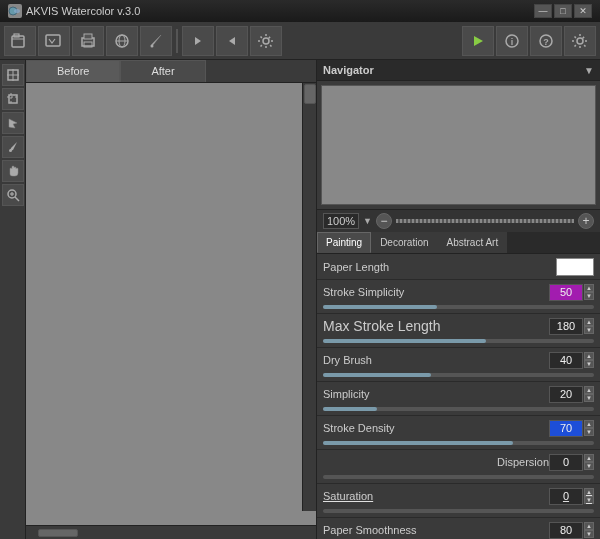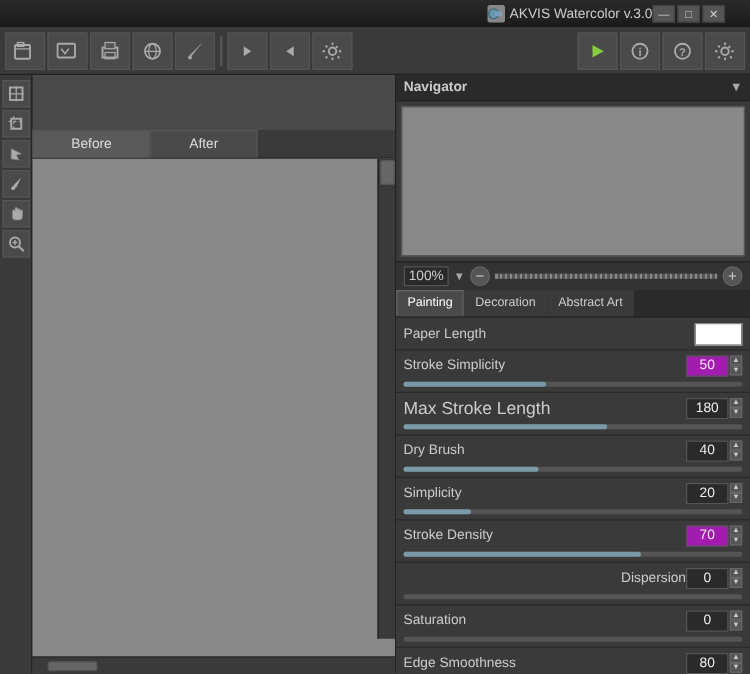--- a/index.html
+++ b/index.html
@@ -4,22 +4,22 @@
   <style>
     * { box-sizing: border-box; margin: 0; padding: 0; }
     body { background: #4a4a4a; font-family: Arial, sans-serif; font-size: 11px; color: #e0e0e0; width: 600px; height: 539px; overflow: hidden; }
 
     
     .title-bar {
       background: linear-gradient(to bottom, #2a2a2a, #1a1a1a);
       height: 22px;
       display: flex;
       align-items: center;
-      justify-content: flex-end;
-      padding: 0 20px;
+      justify-content: space-between;
+      padding: 0 8px;
       color: #ccc;
     }
     .title-bar-left { display: flex; align-items: center; gap: 4px; }
     .title-bar-icon { width: 14px; height: 14px; background: #888; border-radius: 2px; font-size: 9px; display: flex; align-items: center; justify-content: center; }
     .title-bar-title { font-size: 11px; color: #ccc; }
     .title-bar-controls { display: flex; gap: 2px; }
     .title-bar-btn { width: 18px; height: 14px; background: #555; border: 1px solid #444; display: flex; align-items: center; justify-content: center; font-size: 9px; cursor: pointer; color: #ccc; }
 
     
     .toolbar {
@@ -74,21 +74,20 @@
     
     .canvas-area {
       flex: 1;
       display: flex;
       flex-direction: column;
     }
     .canvas-tabs {
       display: flex;
       background: #3a3a3a;
       border-bottom: 1px solid #222;
-      margin-top: 44px;
     }
     .canvas-tab {
       padding: 4px 30px;
       background: #4a4a4a;
       border: 1px solid #555;
       border-bottom: none;
       cursor: pointer;
       font-size: 11px;
       color: #ddd;
     }
@@ -470,21 +469,21 @@
             </div>
             <div style="padding: 1px 6px 4px;">
               <div style="width: 100%; height: 4px; background: rgb(85, 85, 85); border-radius: 2px;">
                 <div style="width: 20%; height: 100%; background: rgb(122, 154, 170); border-radius: 2px;"></div>
               </div>
             </div>
           </div>
           <div style="border-bottom: 1px solid rgb(42, 42, 42);">
             <div style="display: flex; align-items: center; padding: 3px 6px; min-height: 24px;">
               <span style="flex: 1 1 0%; font-size: 11px; color: rgb(204, 204, 204);">Stroke Density</span>
-              <div style="width: 34px; height: 17px; background: #a21caf; border: 1px solid rgb(85, 85, 85); display: flex; align-items: center; justify-content: center; font-size: 11px; color: rgb(238, 238, 238);">70</div>
+              <div style="width: 34px; height: 17px; background: #1d4ed8; border: 1px solid rgb(85, 85, 85); display: flex; align-items: center; justify-content: center; font-size: 11px; color: rgb(238, 238, 238);">70</div>
               <div style="display: flex; flex-direction: column; margin-left: 1px;">
                 <div style="width: 10px; height: 8px; background: rgb(85, 85, 85); border: 1px solid rgb(102, 102, 102); display: flex; align-items: center; justify-content: center; font-size: 6px; cursor: pointer; color: rgb(204, 204, 204); line-height: 1;">▲</div>
                 <div style="width: 10px; height: 8px; background: rgb(85, 85, 85); border: 1px solid rgb(102, 102, 102); display: flex; align-items: center; justify-content: center; font-size: 6px; cursor: pointer; color: rgb(204, 204, 204); line-height: 1;">▼</div>
               </div>
             </div>
             <div style="padding: 1px 6px 4px;">
               <div style="width: 100%; height: 4px; background: rgb(85, 85, 85); border-radius: 2px;">
                 <div style="width: 70%; height: 100%; background: rgb(122, 154, 170); border-radius: 2px;"></div>
               </div>
             </div>
@@ -498,37 +497,37 @@
                 <div style="width: 10px; height: 8px; background: rgb(85, 85, 85); border: 1px solid rgb(102, 102, 102); display: flex; align-items: center; justify-content: center; font-size: 6px; cursor: pointer; color: rgb(204, 204, 204); line-height: 1;">▼</div>
               </div>
             </div>
             <div style="padding: 1px 6px 4px;">
               <div style="width: 100%; height: 4px; background: rgb(85, 85, 85); border-radius: 2px;">
                 <div style="width: 0%; height: 100%; background: rgb(122, 154, 170); border-radius: 2px;"></div>
               </div>
             </div>
           </div>
           <div style="border-bottom: 1px solid rgb(42, 42, 42);">
-            <div style="display: flex; align-items: center; padding: 3px 6px; min-height: 24px;">
+            <div style="display: flex; align-items: center; padding: 3px 6px; min-height: 24px; text-decoration: underline;">
               <span style="flex: 1 1 0%; font-size: 11px; color: rgb(204, 204, 204);">Saturation</span>
               <div style="width: 34px; height: 17px; background: rgb(42, 42, 42); border: 1px solid rgb(85, 85, 85); display: flex; align-items: center; justify-content: center; font-size: 11px; color: rgb(238, 238, 238);">0</div>
               <div style="display: flex; flex-direction: column; margin-left: 1px;">
                 <div style="width: 10px; height: 8px; background: rgb(85, 85, 85); border: 1px solid rgb(102, 102, 102); display: flex; align-items: center; justify-content: center; font-size: 6px; cursor: pointer; color: rgb(204, 204, 204); line-height: 1;">▲</div>
                 <div style="width: 10px; height: 8px; background: rgb(85, 85, 85); border: 1px solid rgb(102, 102, 102); display: flex; align-items: center; justify-content: center; font-size: 6px; cursor: pointer; color: rgb(204, 204, 204); line-height: 1;">▼</div>
               </div>
             </div>
             <div style="padding: 1px 6px 4px;">
               <div style="width: 100%; height: 4px; background: rgb(85, 85, 85); border-radius: 2px;">
                 <div style="width: 0%; height: 100%; background: rgb(122, 154, 170); border-radius: 2px;"></div>
               </div>
             </div>
           </div>
           <div style="border-bottom: 1px solid rgb(42, 42, 42);">
             <div style="display: flex; align-items: center; padding: 3px 6px; min-height: 24px;">
-              <span style="flex: 1 1 0%; font-size: 11px; color: rgb(204, 204, 204);">Edge Smoothness</span>
+              <span style="flex: 1 1 0%; font-size: 11px; color: rgb(204, 204, 204);">Paper Smoothness</span>
               <div style="width: 34px; height: 17px; background: rgb(42, 42, 42); border: 1px solid rgb(85, 85, 85); display: flex; align-items: center; justify-content: center; font-size: 11px; color: rgb(238, 238, 238);">80</div>
               <div style="display: flex; flex-direction: column; margin-left: 1px;">
                 <div style="width: 10px; height: 8px; background: rgb(85, 85, 85); border: 1px solid rgb(102, 102, 102); display: flex; align-items: center; justify-content: center; font-size: 6px; cursor: pointer; color: rgb(204, 204, 204); line-height: 1;">▲</div>
                 <div style="width: 10px; height: 8px; background: rgb(85, 85, 85); border: 1px solid rgb(102, 102, 102); display: flex; align-items: center; justify-content: center; font-size: 6px; cursor: pointer; color: rgb(204, 204, 204); line-height: 1;">▼</div>
               </div>
             </div>
           </div>
         </div>
     </div>
   </div>

